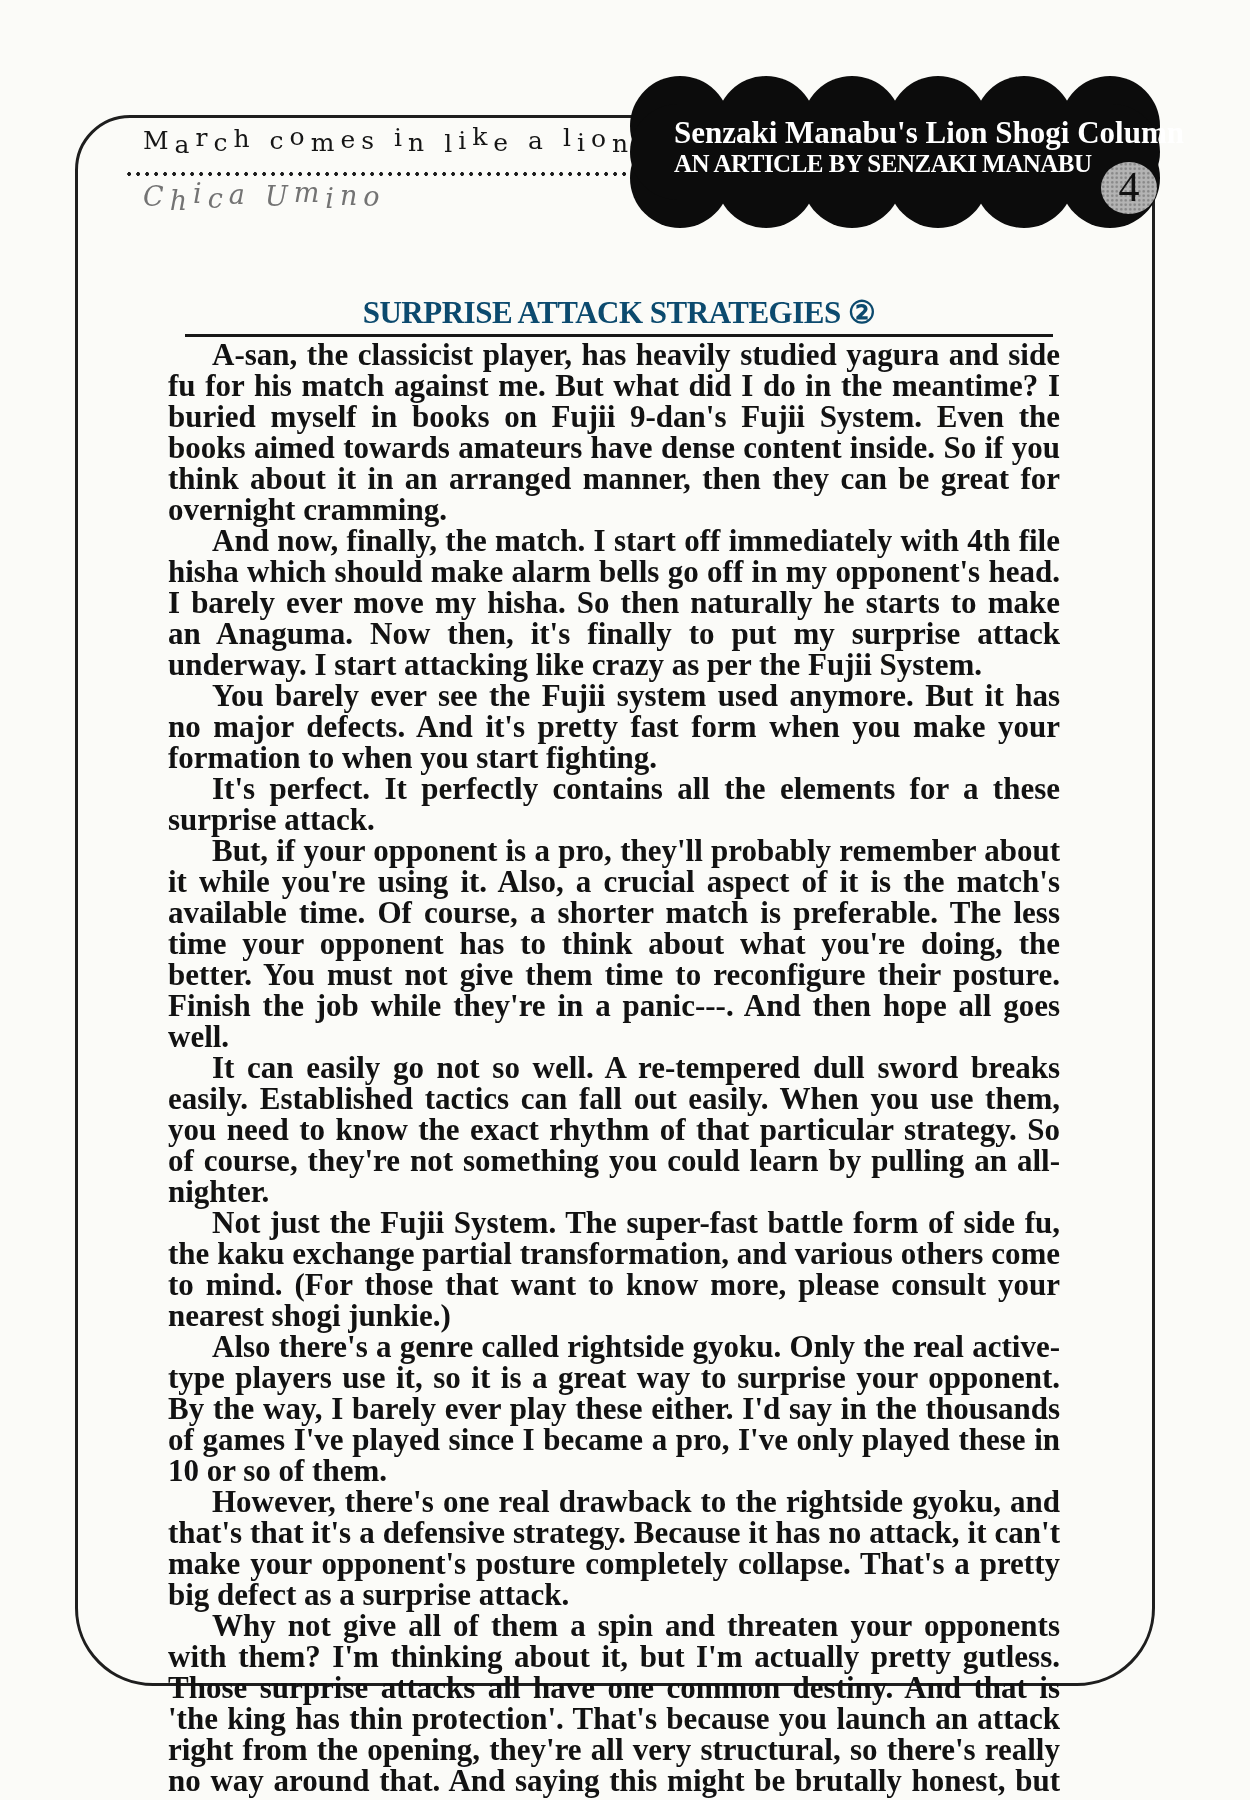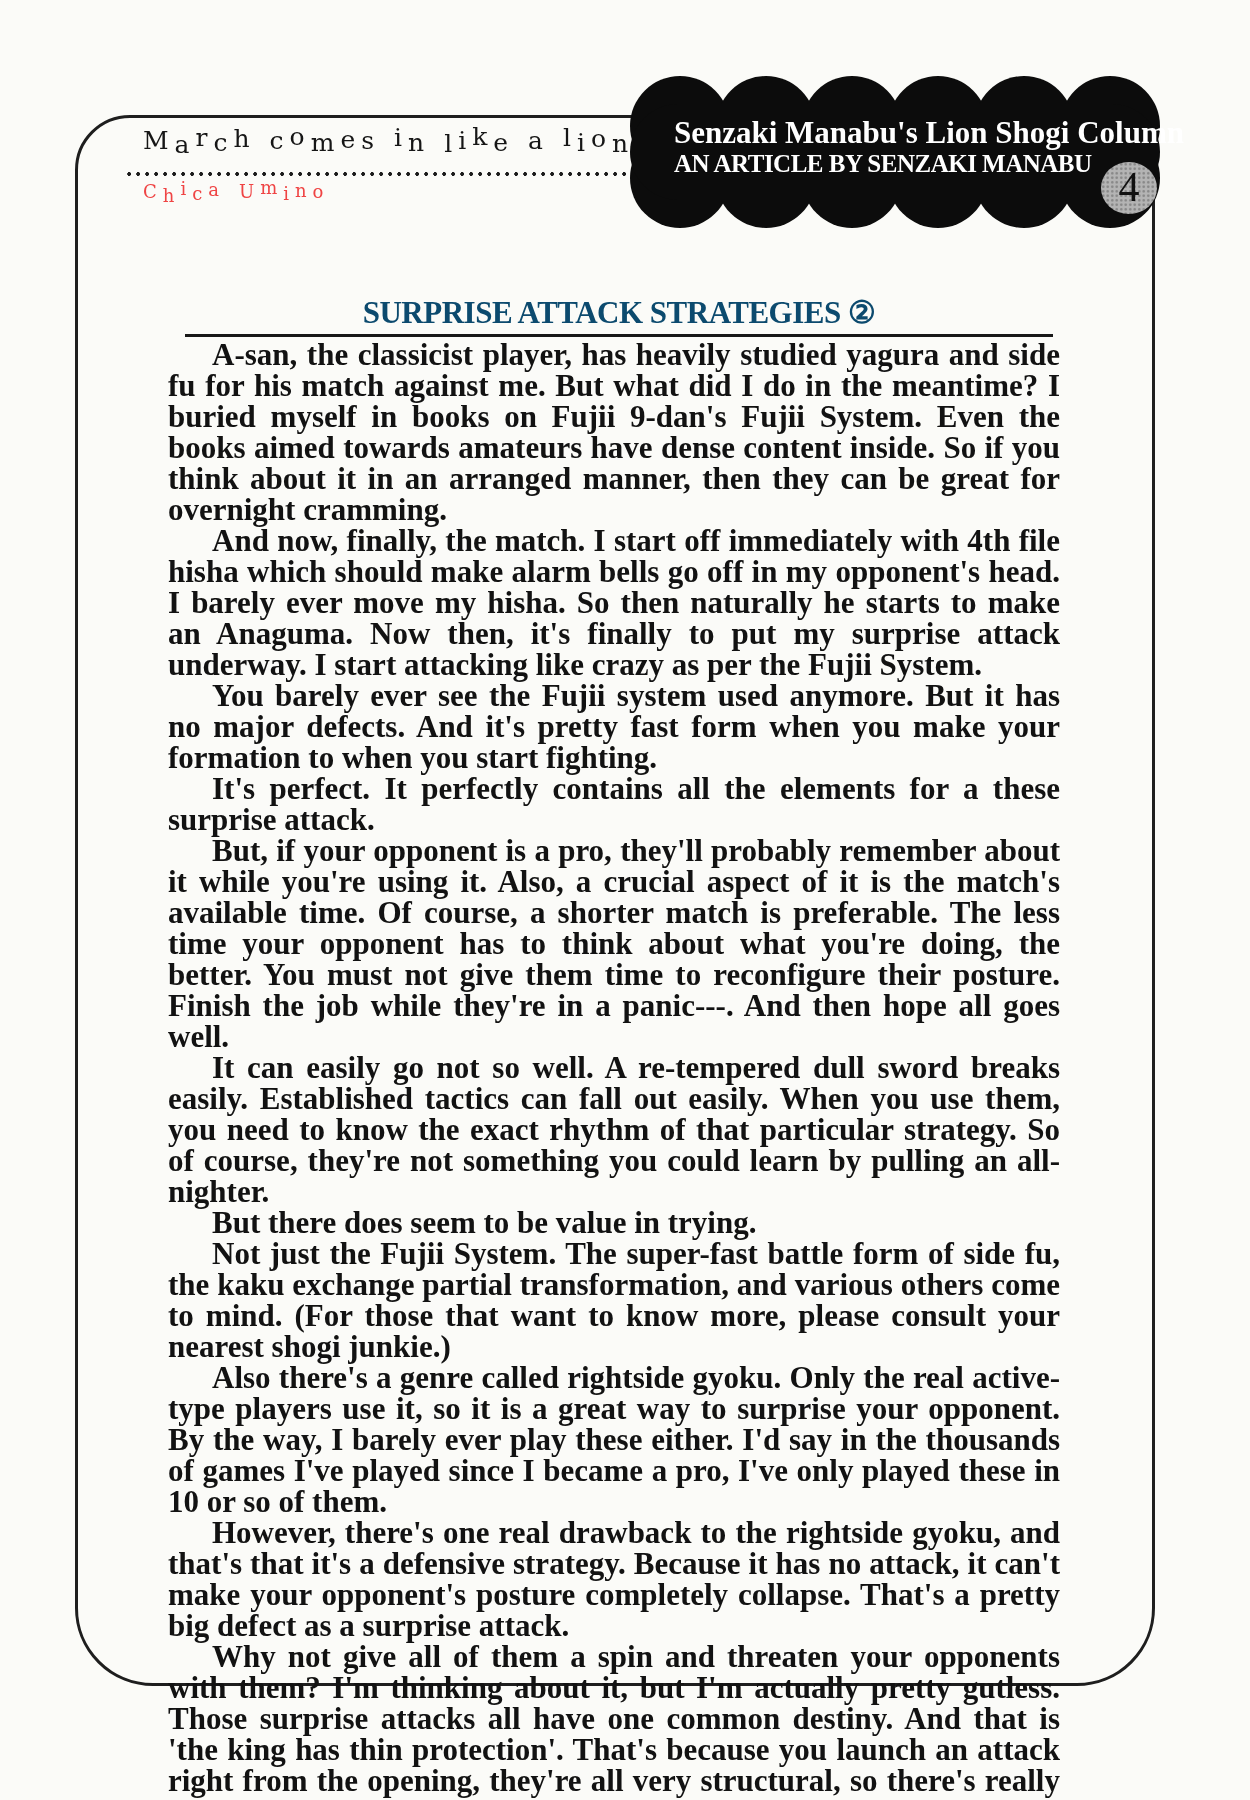--- a/index.html
+++ b/index.html
@@ -30,24 +30,25 @@
     font-family: "DejaVu Serif", serif;
     font-size: 25px;
     letter-spacing: 6px;
     white-space: nowrap;
     color: #161616;
   }
   .author-name {
     position: absolute;
     left: 143px; top: 181px;
     font-family: "DejaVu Serif", serif;
-    font-size: 18px;
+    font-size: 27px;
     letter-spacing: 6px;
     white-space: nowrap;
-    color: #ef4444;
+    color: #737373;
+    font-style: italic;
   }
   .dotted-divider {
     position: absolute;
     left: 127px; top: 171px;
     width: 508px; height: 6px;
     background-image: radial-gradient(circle at 2.2px 3px, #1c1c1c 1.7px, transparent 2.1px);
     background-size: 9px 6px;
     background-repeat: repeat-x;
   }
 
@@ -193,18 +194,17 @@
 <div class="title-rule"></div>
 
 <div class="article-body">
 
 <p>A-san, the classicist player, has heavily studied yagura and side fu for his match against me. But what did I do in the meantime? I buried myself in books on Fujii 9-dan's Fujii System. Even the books aimed towards amateurs have dense content inside. So if you think about it in an arranged manner, then they can be great for overnight cramming.</p>
     <p>And now, finally, the match. I start off immediately with 4th file hisha which should make alarm bells go off in my opponent's head. I barely ever move my hisha. So then naturally he starts to make an Anaguma. Now then, it's finally to put my surprise attack underway. I start attacking like crazy as per the Fujii System.</p>
     <p>You barely ever see the Fujii system used anymore. But it has no major defects. And it's pretty fast form when you make your formation to when you start fighting.</p>
     <p>It's perfect. It perfectly contains all the elements for a these surprise attack.</p>
     <p>But, if your opponent is a pro, they'll probably remember about it while you're using it. Also, a crucial aspect of it is the match's available time. Of course, a shorter match is preferable. The less time your opponent has to think about what you're doing, the better. You must not give them time to reconfigure their posture. Finish the job while they're in a panic---. And then hope all goes well.</p>
     <p>It can easily go not so well. A re-tempered dull sword breaks easily. Established tactics can fall out easily. When you use them, you need to know the exact rhythm of that particular strategy. So of course, they're not something you could learn by pulling an all-nighter.</p>
-    <p>But there does seem to be value in trying.</p>
     <p>Not just the Fujii System. The super-fast battle form of side fu, the kaku exchange partial transformation, and various others come to mind. (For those that want to know more, please consult your nearest shogi junkie.)</p>
     <p>Also there's a genre called rightside gyoku. Only the real active-type players use it, so it is a great way to surprise your opponent. By the way, I barely ever play these either. I'd say in the thousands of games I've played since I became a pro, I've only played these in 10 or so of them.</p>
     <p>However, there's one real drawback to the rightside gyoku, and that's that it's a defensive strategy. Because it has no attack, it can't make your opponent's posture completely collapse. That's a pretty big defect as a surprise attack.</p>
     <p>Why not give all of them a spin and threaten your opponents with them? I'm thinking about it, but I'm actually pretty gutless. Those surprise attacks all have one common destiny. And that is 'the king has thin protection'. That's because you launch an attack right from the opening, they're all very structural, so there's really no way around that. And saying this might be brutally honest, but trying to have fun winning isn't something that happens all that often in general.</p>
   </div>
 
 </body></html>

